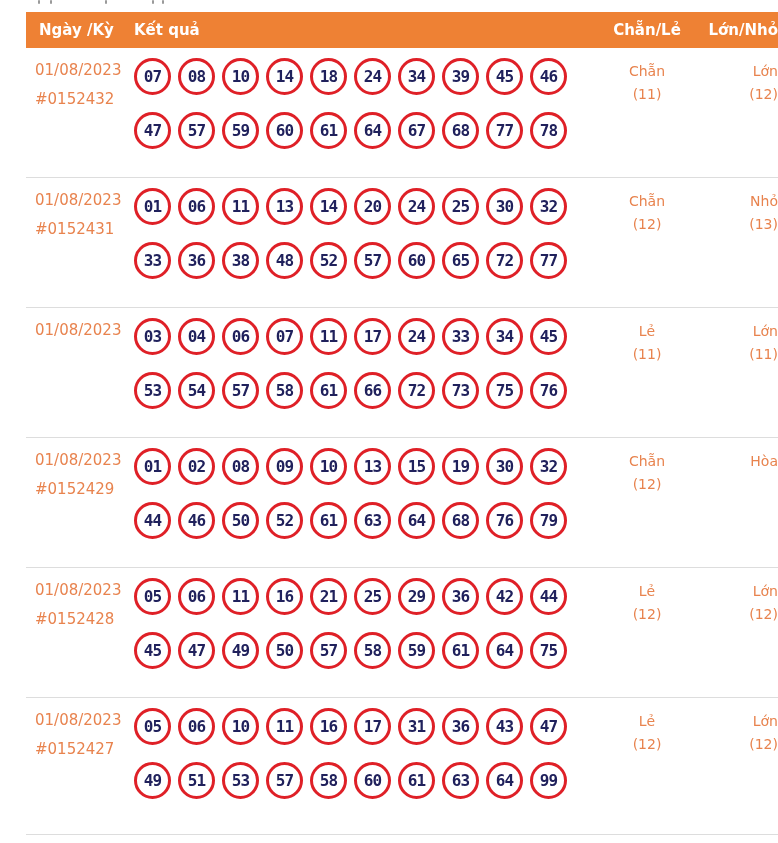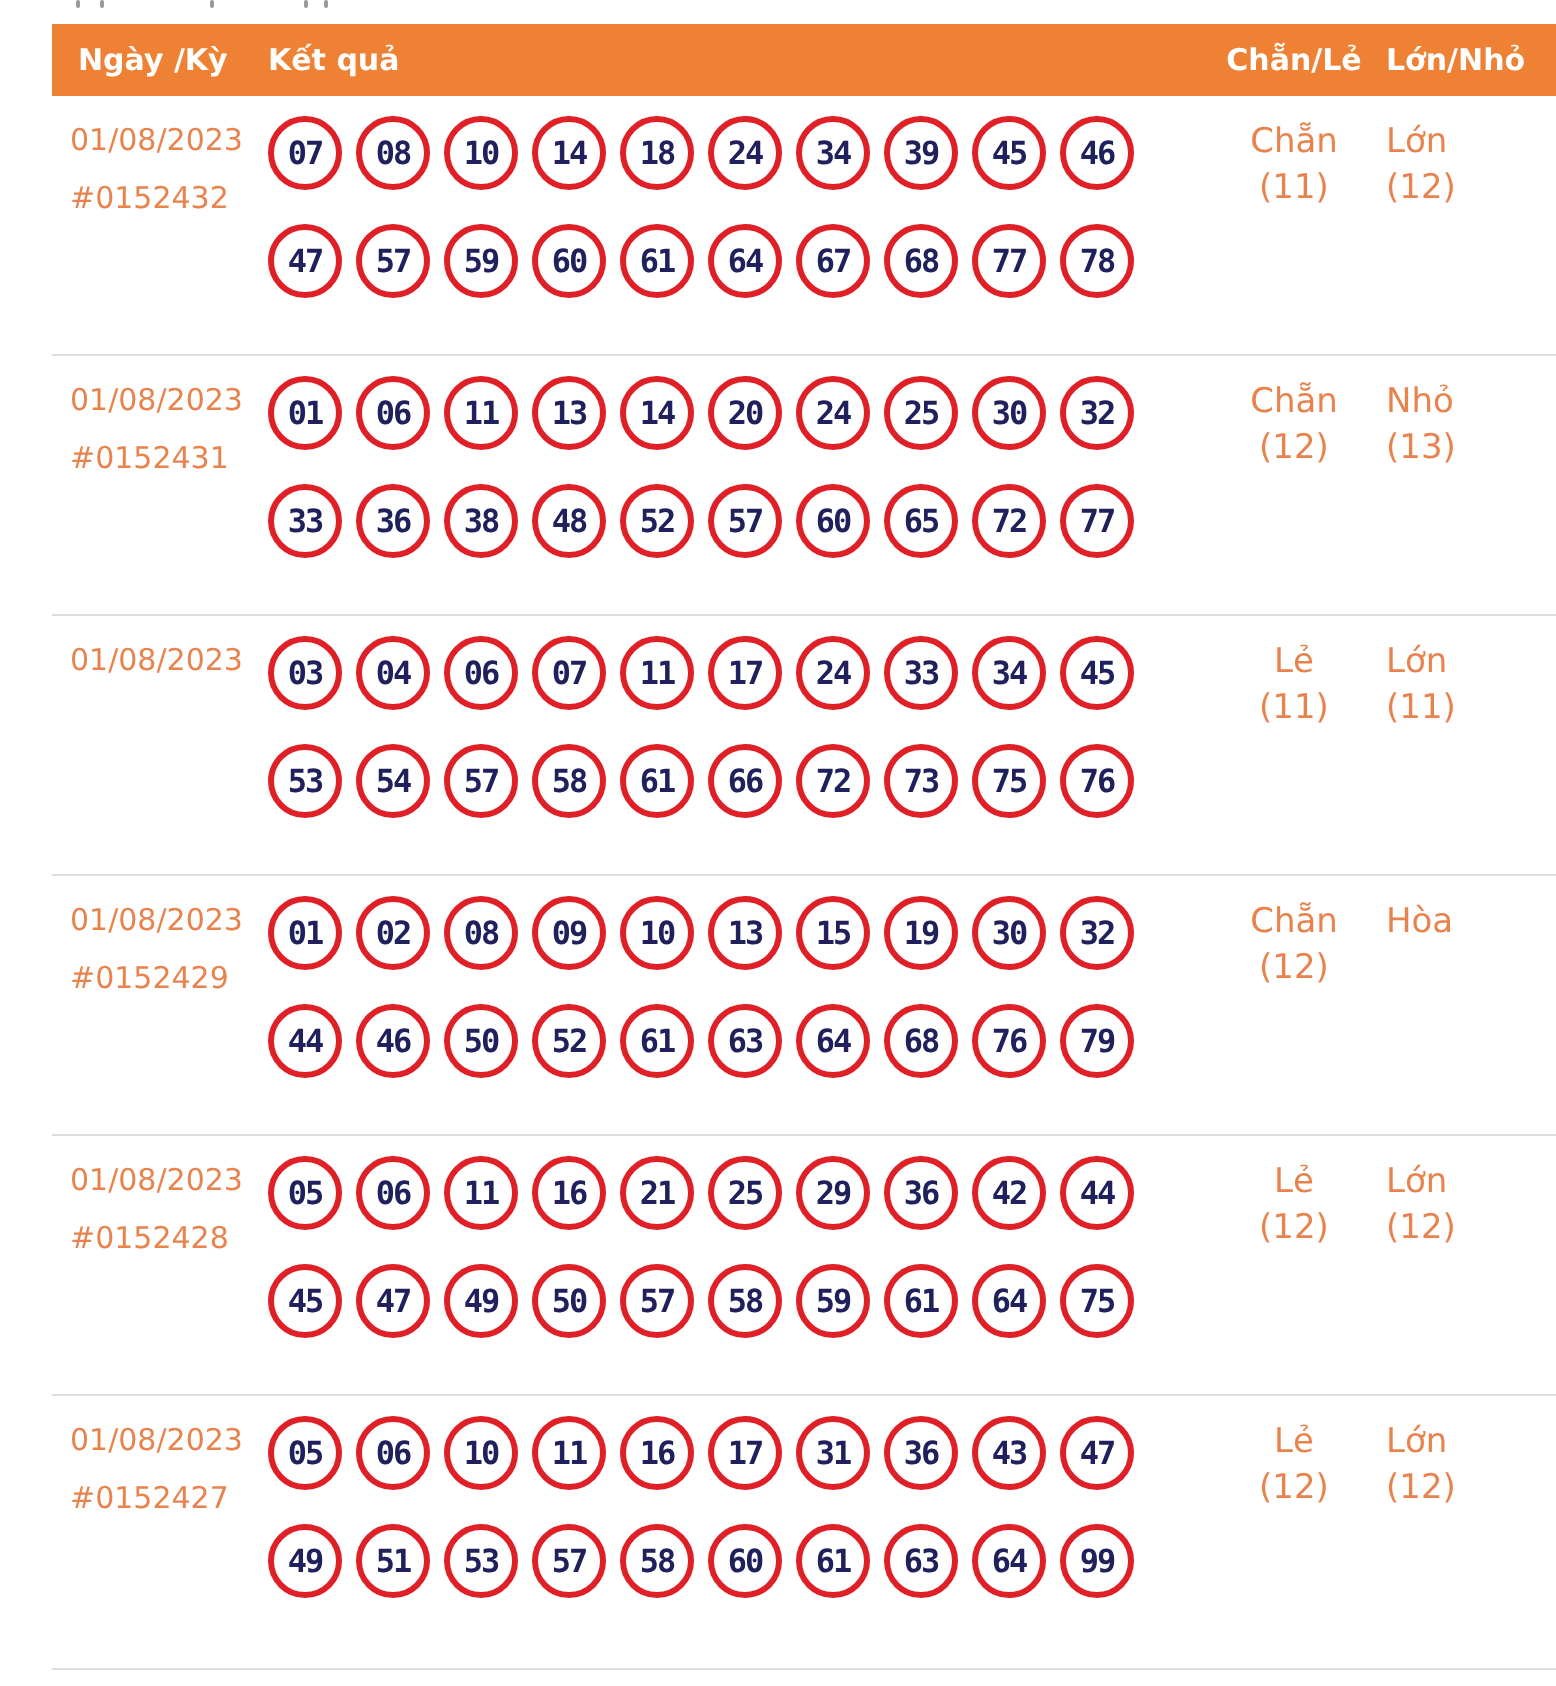--- a/index.html
+++ b/index.html
@@ -25,21 +25,21 @@
     position:absolute;left:26px;top:12px;width:752px;
   }
   .thead{
     display:flex;align-items:center;
     height:36px;background:var(--header-bg);
     color:#ffffff;font-weight:bold;font-size:15px;
   }
   .col-date{width:108px;flex:0 0 108px;}
   .col-result{width:467px;flex:0 0 467px;}
   .col-chanle{width:92px;flex:0 0 92px;text-align:center;}
-  .col-lonnho{width:85px;flex:0 0 85px;text-align:left;}
+  .col-lonnho{width:85px;flex:0 0 85px;text-align:right;}
   .thead .col-date{padding-left:13px;}
 
   .row{
     display:flex;
     min-height:130px;
     border-bottom:1px solid var(--divider);
   }
   .row:last-child{min-height:137px;}
   .date-cell{
     padding:8px 0 0 9px;
@@ -56,21 +56,21 @@
     background:#fff;
     display:flex;align-items:center;justify-content:center;
     font-family:"DejaVu Sans Mono","Liberation Mono",monospace;
     font-weight:bold;font-size:16px;
     color:var(--navy);
     letter-spacing:-1px;
   }
   .stat-cell{
     padding-top:12px;
     color:var(--accent);
-    font-size:17px;line-height:23px;
+    font-size:14px;line-height:23px;
   }
 </style>
 </head>
 <body>
 
 <div class="remnant">
   <i style="left:38px"></i>
     <i style="left:50px"></i>
     <i style="left:105px"></i>
   <i style="left:152px"></i>

